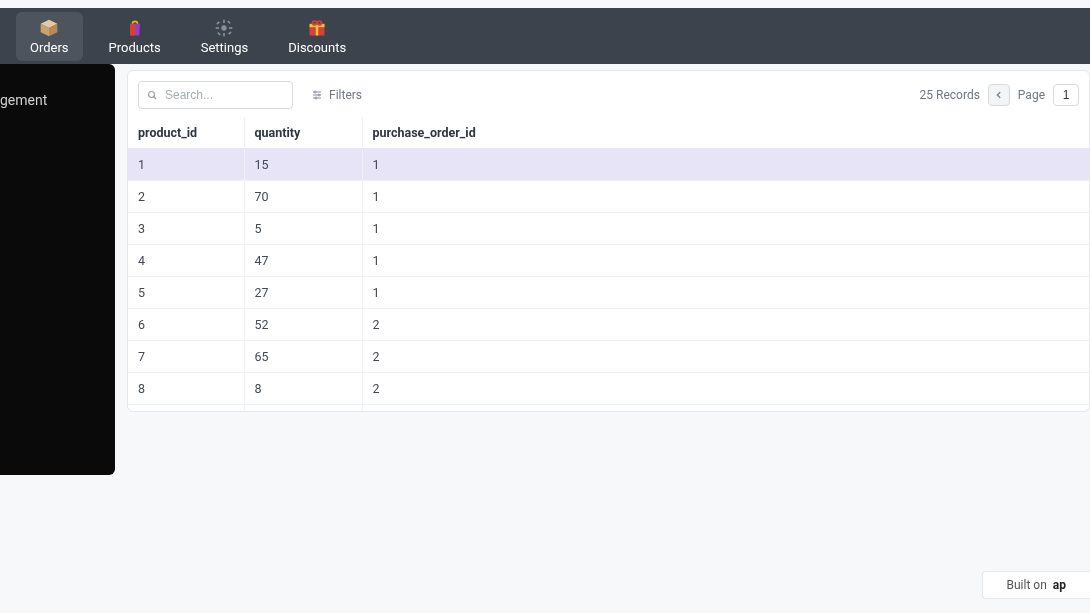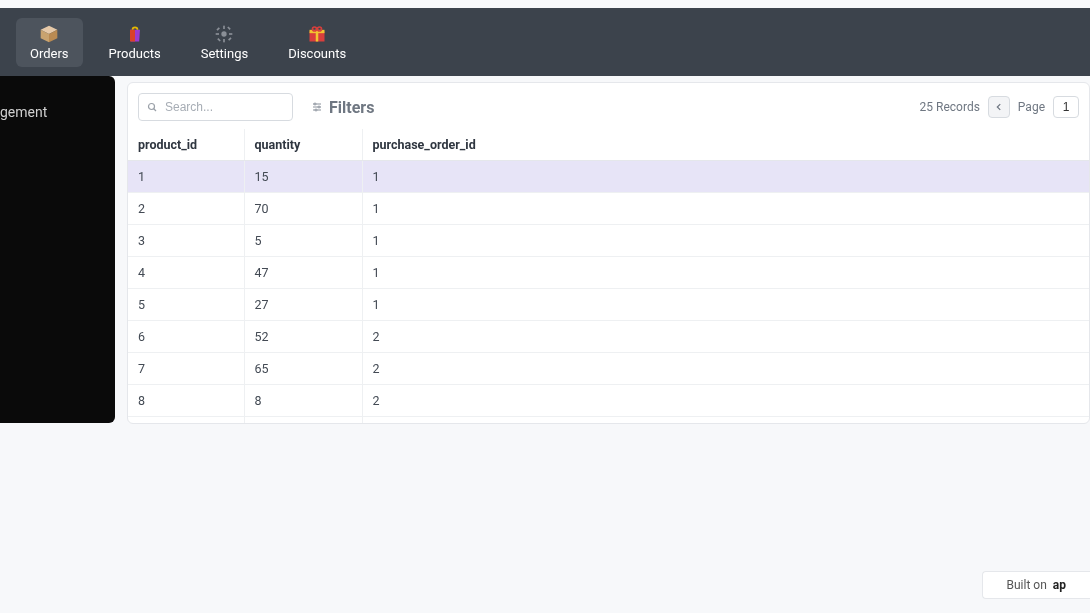--- a/index.html
+++ b/index.html
@@ -1,43 +1,43 @@
 <!DOCTYPE html>
 <html><head>
 <meta charset="utf-8">
 <style>
   * { box-sizing: border-box; margin: 0; padding: 0; }
   html, body { width: 1090px; height: 613px; overflow: hidden; font-family: -apple-system, BlinkMacSystemFont, "Segoe UI", Roboto, Helvetica, Arial, sans-serif; background:#f7f8fa; }
   
   .top-gap { height: 8px; background:#f7f8fa; }
 
   
-  .topnav { height: 68px; background:#3c434c; display:flex; align-items:center; padding-left:0px; }
+  .topnav { height: 56px; background:#3c434c; display:flex; align-items:center; padding-left:0px; }
   .nav-item { display:flex; flex-direction:column; align-items:center; justify-content:center; padding:6px 14px; margin:0 6px; color:#fff; font-size:13px; border-radius:6px; cursor:pointer; }
   .nav-item.first-trunc { margin-left:-14px; padding-left:0; width:18px; overflow:hidden; align-items:flex-end;}
   .nav-item.active { background:#4d545d; }
   .nav-icon { width:20px; height:20px; display:flex; align-items:center; justify-content:center; margin-bottom:2px; }
   .nav-label { font-size:13px; white-space:nowrap;}
 
   .body-wrap { display:flex; height: calc(613px - 64px); }
 
   
-  .sidebar { width:115px; height:347px; background:#0a0a0a; color:#cfcfcf; padding-top:22px; border-radius:0 6px 6px 0; overflow:hidden; flex:0 0 115px;}
+  .sidebar { width:115px; height:411px; background:#0a0a0a; color:#cfcfcf; padding-top:22px; border-radius:0 6px 6px 0; overflow:hidden; flex:0 0 115px;}
   .sidebar-item { font-size:14px; padding:6px 0 6px 0; text-align:left; cursor:pointer; white-space:nowrap; }
   .sidebar-item + .sidebar-item { margin-top:10px; }
 
   
   .main { flex:1; padding:6px 0 6px 12px; }
   .card { background:#fff; border:1px solid #e5e7eb; border-radius:6px; height:342px; display:flex; flex-direction:column; overflow:hidden;}
   .toolbar { display:flex; align-items:center; padding:10px 10px 8px 10px; }
   .search { position:relative; width:155px; }
   .search input { width:100%; height:28px; border:1px solid #d7dbe0; border-radius:4px; padding:2px 8px 2px 26px; font-size:12px; color:#4c1d95; outline:none; }
   .search input::placeholder { color:#a7adb5; }
   .search .sicon { position:absolute; left:8px; top:50%; transform:translateY(-50%); color:#9aa0a8; }
-  .filters { display:flex; align-items:center; margin-left:18px; color:#6f7782; font-size:16px; cursor:pointer;font-weight:bold;}
+  .filters { display:flex; align-items:center; margin-left:18px; color:#6f7782; font-size:12px; cursor:pointer;}
   .filters .ficon { margin-right:6px; color:#8a919b;}
   .spacer { flex:1; }
   .records { color:#6f7782; font-size:12px; margin-right:8px; }
   .pager-btn { width:22px; height:22px; border:1px solid #d7dbe0; background:#f3f4f6; border-radius:4px; display:flex; align-items:center; justify-content:center; color:#6f7782; cursor:pointer;}
   .page-label { font-size:12px; color:#6f7782; margin:0 8px;}
   .page-input { width:26px; height:22px; border:1px solid #d7dbe0; border-radius:4px; font-size:12px; text-align:center; color:#333;}
 
   
   .tbl-wrap { flex:1; overflow:hidden; position:relative;}
   table { width:100%; border-collapse:collapse; table-layout:fixed; }

